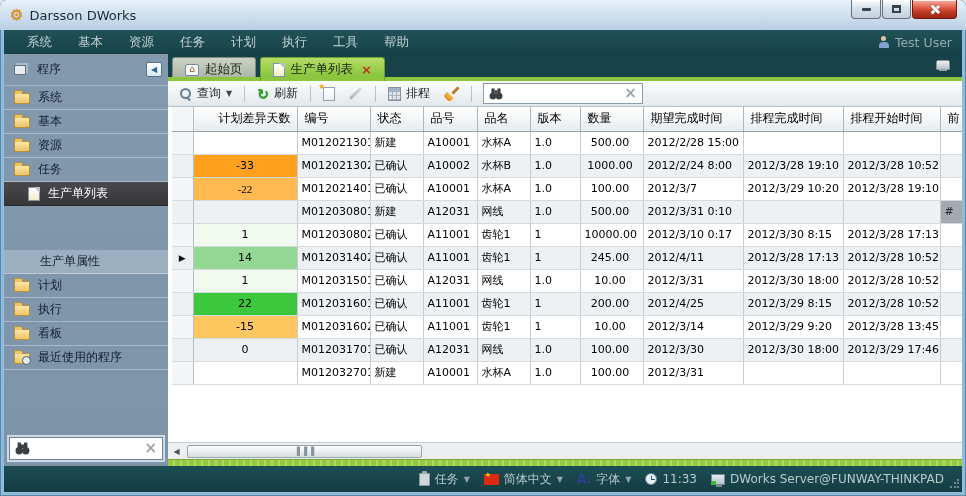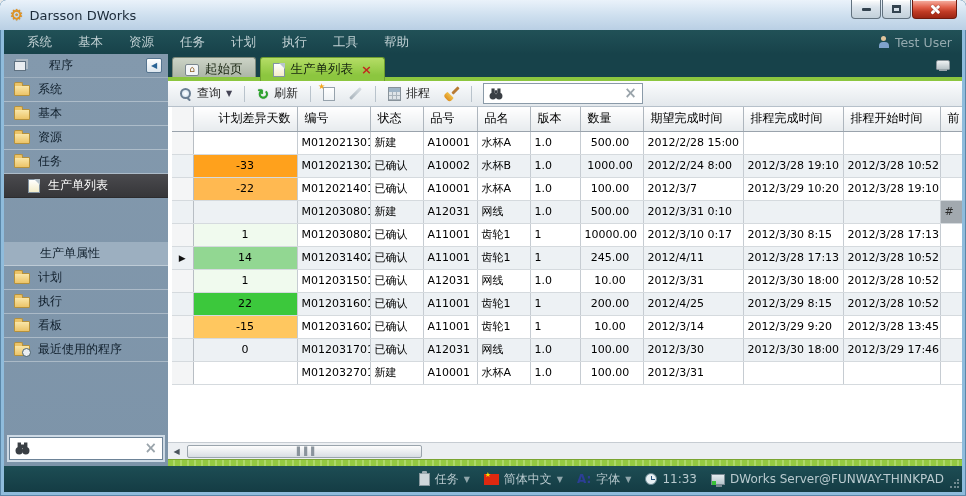--- a/index.html
+++ b/index.html
@@ -26,21 +26,21 @@
   
   .menubar{position:absolute;top:30px;left:4px;right:4px;height:24px;background:linear-gradient(#215157,#17424a);
     display:flex;align-items:center;padding:0 10px;}
   .menu-item{color:#c3d2d5;padding:0 13px;cursor:default;font-size:12.5px;}
   .menu-user{margin-left:auto;display:flex;align-items:center;gap:5px;color:#93a9ae;font-size:12.5px;}
   .person{position:relative;width:12px;height:12px;}
   .person::before{content:"";position:absolute;top:0;left:3.5px;width:5px;height:5px;border-radius:50%;background:#dec49c;}
   .person::after{content:"";position:absolute;bottom:0;left:1px;width:10px;height:6px;border-radius:4px 4px 0 0;background:#7fa3cc;}
   
   .sidebar{position:absolute;top:54px;left:4px;width:164px;bottom:30px;background:linear-gradient(#8399ad,#7d94a9);}
-  .side-head{height:24px;display:flex;align-items:center;gap:23px;padding:0 6px 0 10px;border-bottom:1px solid #9fb0bf;}
+  .side-head{height:32px;display:flex;align-items:center;gap:11px;padding:0 6px 0 10px;border-bottom:1px solid #9fb0bf;}
   .side-head .lbl{color:#12212e;flex:1;}
   .prog-icon{width:12px;height:10px;background:#e9edf1;border:1px solid #5f7181;box-shadow:2px -2px 0 #aebac4;}
   .collapse-btn{width:16px;height:15px;background:linear-gradient(#ffffff,#dce6ee);border:1px solid #56748f;border-radius:2px;
     color:#2a6496;font-size:8px;display:flex;align-items:center;justify-content:center;}
   .side-item{height:24px;display:flex;align-items:center;gap:8px;padding-left:10px;color:#101f2c;
     border-bottom:1px solid rgba(255,255,255,.35);cursor:default;}
   .side-item.sub{background:#9cafc0;padding-left:36px;margin-top:44px;}
   .side-item.selected{background:linear-gradient(#4a4a4e,#363639);color:#fff;border-bottom:1px solid #2c2c2e;padding-left:24px;}
   .folder-icon{width:16px;height:11px;background:linear-gradient(#f9e6a8,#ecc468);border:1px solid #b5913d;border-radius:1px;position:relative;flex:none;margin-top:2px;}
   .folder-icon::before{content:"";position:absolute;top:-4px;left:-1px;width:7px;height:3px;background:#ecc468;border:1px solid #b5913d;border-bottom:none;border-radius:2px 2px 0 0;}
@@ -333,21 +333,21 @@
               <td>水杯B</td>
               <td>1.0</td>
               <td class="r">1000.00</td>
               <td>2012/2/24 8:00</td>
               <td>2012/3/28 19:10</td>
               <td>2012/3/28 10:52</td>
               <td></td>
             </tr>
             <tr>
               <td class="sel"></td>
-              <td class="c" style="background: rgb(255, 185, 81);">-22</td>
+              <td class="c" style="background: rgb(255, 185, 81); font-family: Liberation Serif, serif;">-22</td>
               <td>M012021401</td>
               <td>已确认</td>
               <td>A10001</td>
               <td>水杯A</td>
               <td>1.0</td>
               <td class="r">100.00</td>
               <td>2012/3/7</td>
               <td>2012/3/29 10:20</td>
               <td>2012/3/28 19:10</td>
               <td></td>

